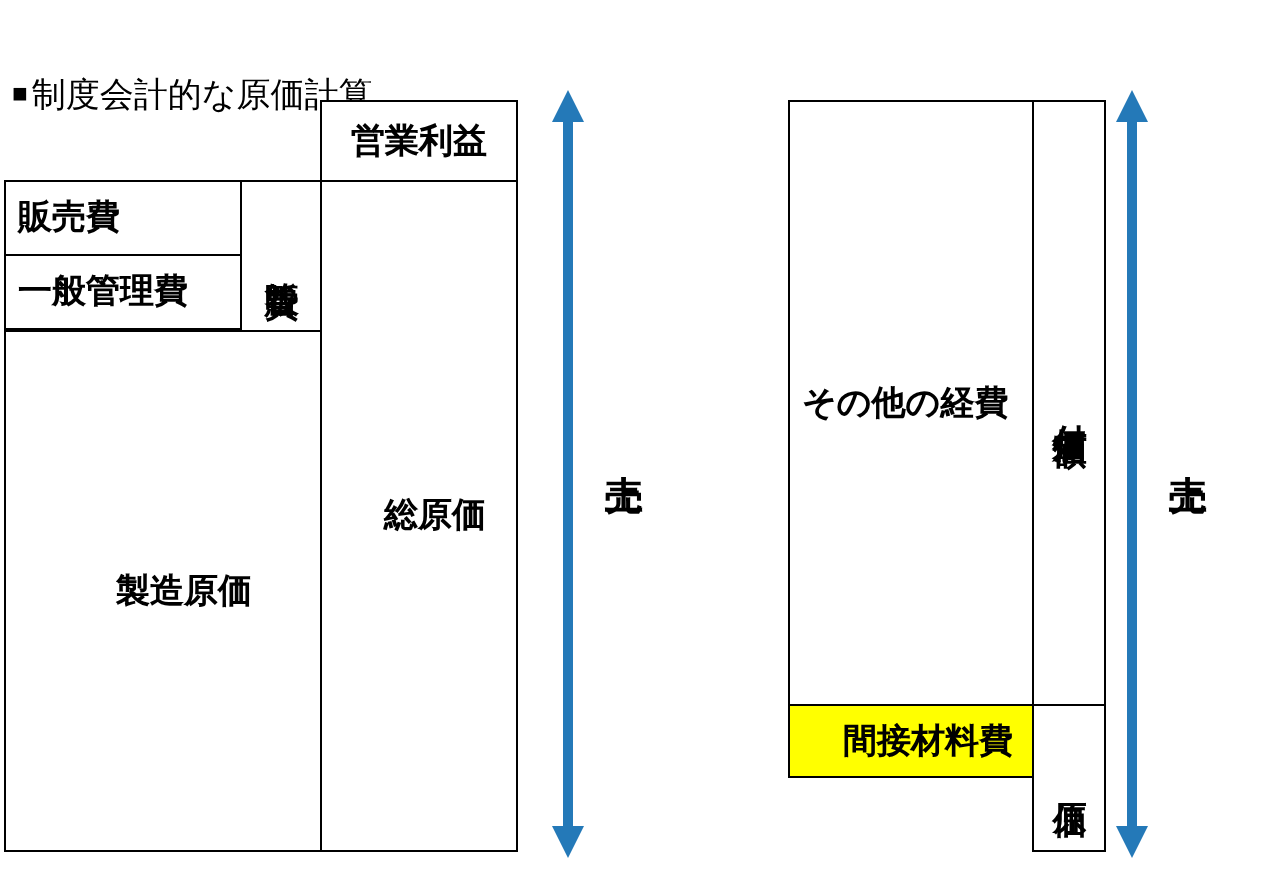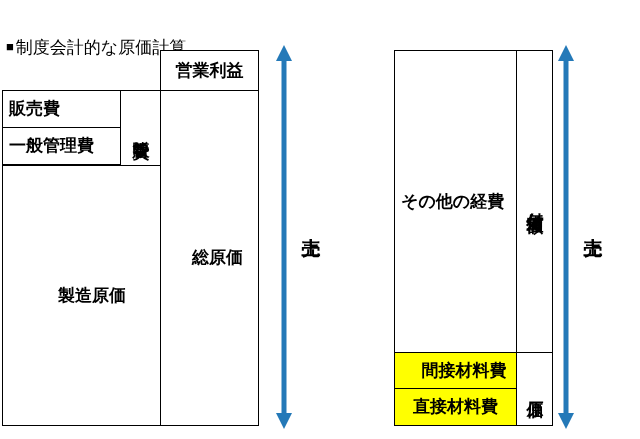--- a/index.html
+++ b/index.html
@@ -145,21 +145,20 @@
 
   <div class="arrow-label" id="label-uriage-left">売上</div>
 
 
   <div class="cell left-pad" id="cell-sonota-keihi">その他の経費</div>
 
   <div class="cell vertical" id="cell-fukakachi">付加価値額</div>
 
   <div class="cell yellow" id="cell-kansetsu">間接材料費</div>
 
-  <div class="cell yellow" id="cell-chokusetsu">直接材料費</div>
 
   <div class="cell vertical" id="cell-genka">原価</div>
 
   <svg class="arrow" id="arrow-right" width="20" height="386" viewBox="0 0 20 386">
     <line x1="10" y1="14" x2="10" y2="372" stroke="#2479b8" stroke-width="5"></line>
     <polygon points="10,1 2,17 18,17" fill="#2479b8"></polygon>
     <polygon points="10,385 2,369 18,369" fill="#2479b8"></polygon>
   </svg>
 
   <div class="arrow-label" id="label-uriage-right">売上</div>

